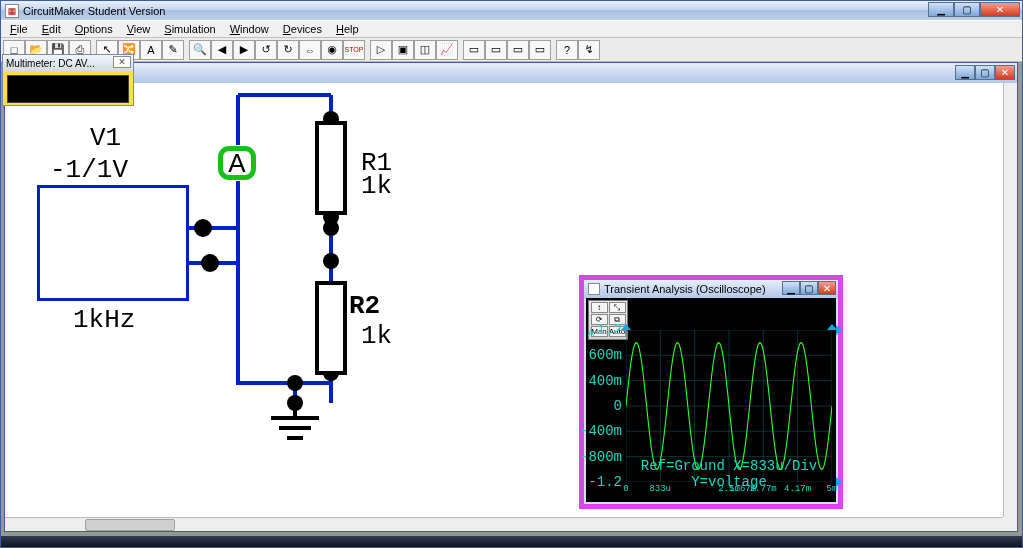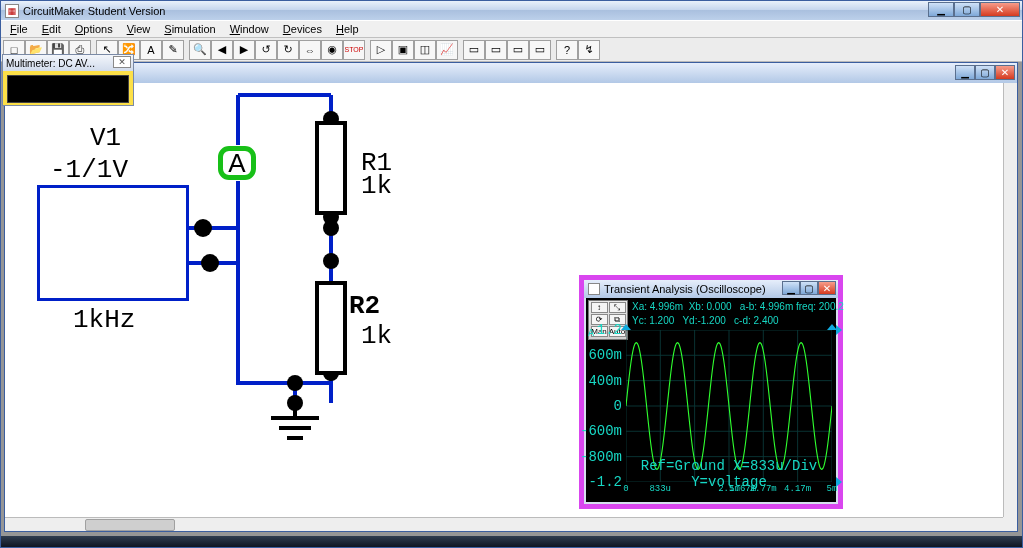--- a/index.html
+++ b/index.html
@@ -276,30 +276,28 @@
           </div>
           <div class="scope-body">
             <div class="scope-ctrl">
               <span>↕</span>
               <span>⤡</span>
               <span>⟳</span>
               <span>⧉</span>
               <span>Man</span>
               <span>Auto</span>
             </div>
-            <div class="scope-info"><span>Xa: 4.996m  Xb: 0.000   a-b: 4.996m freq: 200.2</span>
-<span>Yc: 1.200   Yd:-1.200   c-d: 2.400</span></div>
             <div class="scope-A">A</div>
 
             <div class="scope-ylabels">
               <div style="top:0%;">1.2</div>
               <div style="top:16.6%;">600m</div>
               <div style="top:33.3%;">400m</div>
               <div style="top:50%;">0</div>
-              <div style="top:66.6%;">-600m</div>
+              <div style="top:66.6%;">-400m</div>
               <div style="top:83.3%;">-800m</div>
               <div style="top:100%;">-1.2</div>
             </div>
 
             <div class="scope-plot">
               <svg width="100%" height="100%" viewBox="0 0 260 160" preserveAspectRatio="none">
                 <g stroke="#0a3a3a" stroke-width="1">
                   <line x1="0" y1="0" x2="260" y2="0"></line>
                     <line x1="0" y1="26.6" x2="260" y2="26.6"></line>
                   <line x1="0" y1="53.3" x2="260" y2="53.3"></line>

